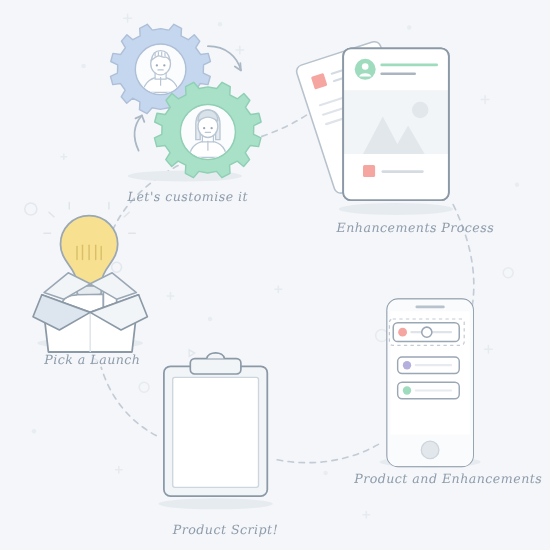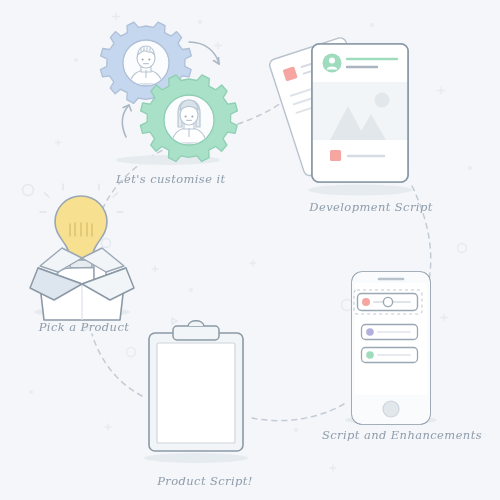--- a/index.html
+++ b/index.html
@@ -289,16 +289,16 @@
       <path d="M38 268 L82 284 L126 268 L120 320 L44 320 Z" fill="#ffffff" stroke="#8b99a7" stroke-width="1.6" stroke-linejoin="round"></path>
       <path d="M82 284 v36" stroke="#dfe4ea" stroke-width="1.3"></path>
 
       <path d="M30 288 L38 268 L82 284 L54 300 Z" fill="#dde6ee" stroke="#8b99a7" stroke-width="1.5" stroke-linejoin="round"></path>
       <path d="M134 288 L126 268 L82 284 L110 300 Z" fill="#f2f5f7" stroke="#8b99a7" stroke-width="1.5" stroke-linejoin="round"></path>
     </g>
   </g>
 </svg>
 
 <div class="label" id="lbl-customise">Let's customise it</div>
-<div class="label" id="lbl-dev">Development Script</div>
-<div class="label" id="lbl-pick">Pick a Product</div>
-<div class="label" id="lbl-testing">Script and Enhancements</div>
+<div class="label" id="lbl-dev">Enhancements Process</div>
+<div class="label" id="lbl-pick">Pick a Launch</div>
+<div class="label" id="lbl-testing">Product and Enhancements</div>
 <div class="label" id="lbl-launch">Product Script!</div>
 
 </body></html>

